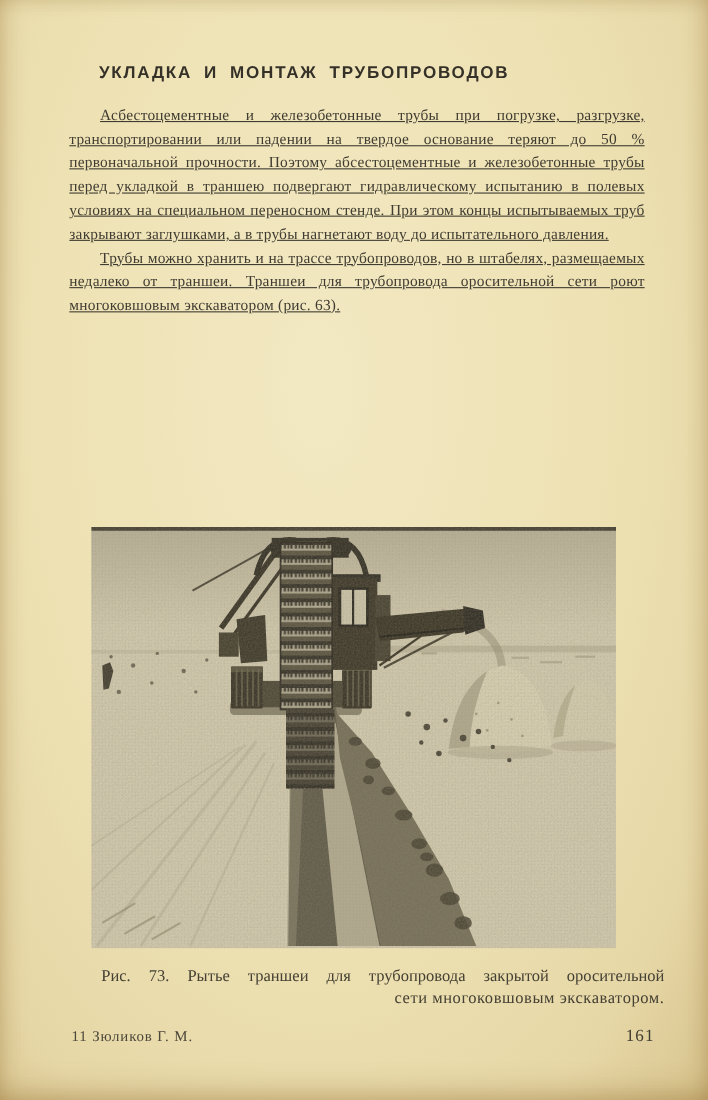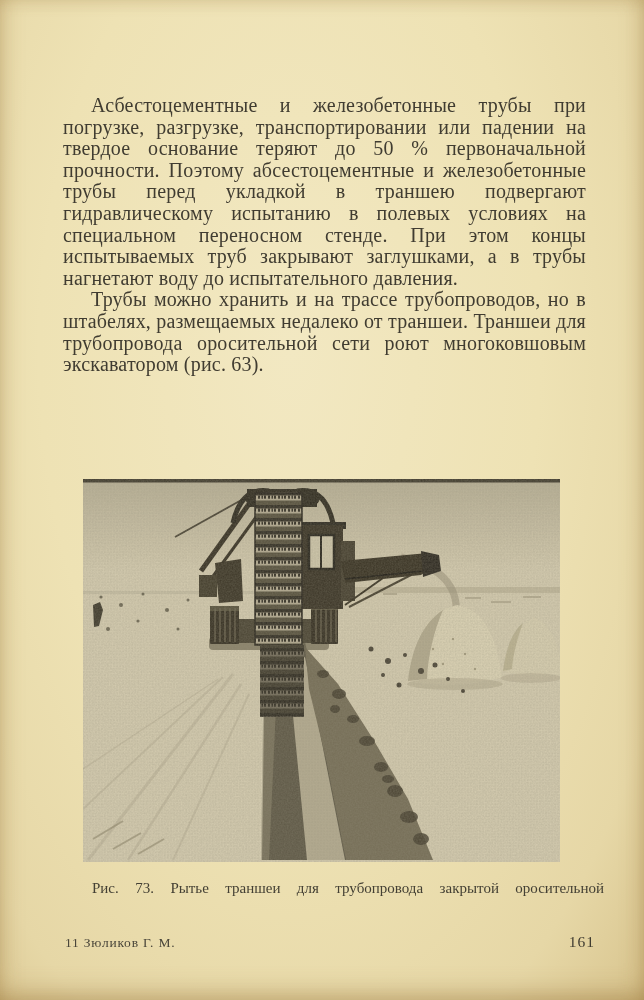--- a/index.html
+++ b/index.html
@@ -27,25 +27,26 @@
     font-size: 15.5px;
     letter-spacing: 1.6px;
     word-spacing: 5px;
     color: #353128;
   }
 
   .body-text {
     position: absolute;
     left: 63px; top: 95px;
     width: 523px;
-    font-size: 20px;
+    font-size: 14px;
     line-height: 21.6px;
     letter-spacing: 0.2px;
     text-align: justify;
     color: #403c31;
+    text-decoration: underline;
   }
   .body-text p { text-indent: 28px; }
 
   .figure-photo {
     position: absolute;
     left: 83px; top: 479px;
     width: 477px; height: 383px;
     display: block;
   }
 
@@ -66,20 +67,21 @@
     display: flex; justify-content: space-between; align-items: baseline;
   }
   .imprint { font-size: 13.5px; letter-spacing: 0.8px; color: #4a463a; }
   .pagenum { font-size: 15.5px; letter-spacing: 1px; color: #403c31; margin-left: 16px; }
 </style>
 </head>
 <body>
 
 <div class="page">
 
+  <div class="heading">УКЛАДКА И МОНТАЖ ТРУБОПРОВОДОВ</div>
 
   <div class="body-text">
     <p>Асбестоцементные и железобетонные трубы при погрузке, разгрузке, транспортировании или падении на твердое основание теряют до 50 % первоначальной прочности. Поэтому абсестоцементные и железобетонные трубы перед укладкой в траншею подвергают гидравлическому испытанию в полевых условиях на специальном переносном стенде. При этом концы испытываемых труб закрывают заглушками, а в трубы нагнетают воду до испытательного давления.</p>
     <p>Трубы можно хранить и на трассе трубопроводов, но в штабелях, размещаемых недалеко от траншеи. Траншеи для трубопровода оросительной сети роют многоковшовым экскаватором (рис. 63).</p>
   </div>
 
   <svg class="figure-photo" viewBox="0 0 477 383" xmlns="http://www.w3.org/2000/svg" preserveAspectRatio="none">
     <defs>
       <linearGradient id="sky" x1="0" y1="0" x2="0" y2="1">
         <stop offset="0" stop-color="#b8b096"></stop>
@@ -239,20 +241,21 @@
     <rect x="177" y="166" width="44" height="72" fill="#2e2a20" opacity="0.5"></rect>
 
     <rect x="0" y="0" width="477" height="3.5" fill="#403b2e"></rect>
 
     <rect x="0" y="0" width="477" height="383" fill="url(#dots)" opacity="0.16"></rect>
     <rect x="0" y="0" width="477" height="383" filter="url(#grain)"></rect>
   </svg>
 
   <div class="caption">
     <span class="cap1">Рис. 73. Рытье траншеи для трубопровода закрытой оросительной</span>
+    <span class="cap2">сети многоковшовым экскаватором.</span>
   </div>
 
   <div class="footer">
     <span class="imprint">11 Зюликов Г. М.</span>
     <span class="pagenum">161</span>
   </div>
 
 </div>
 
 </body></html>

